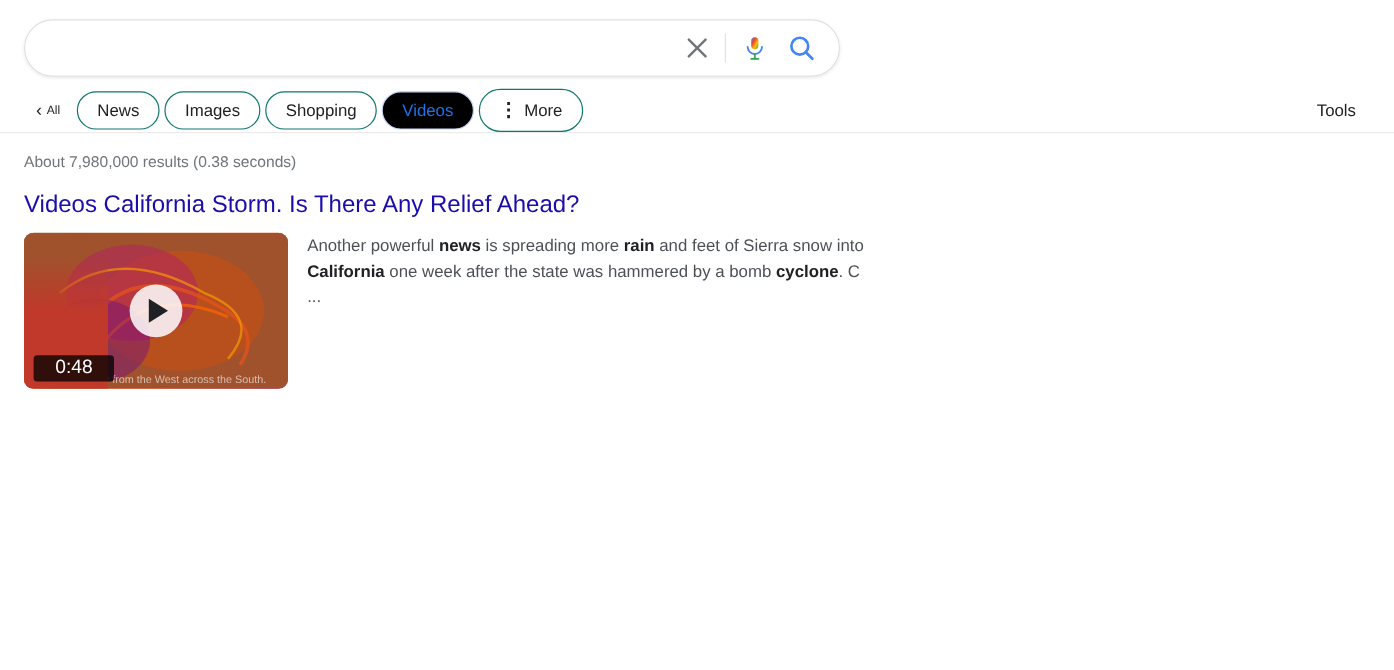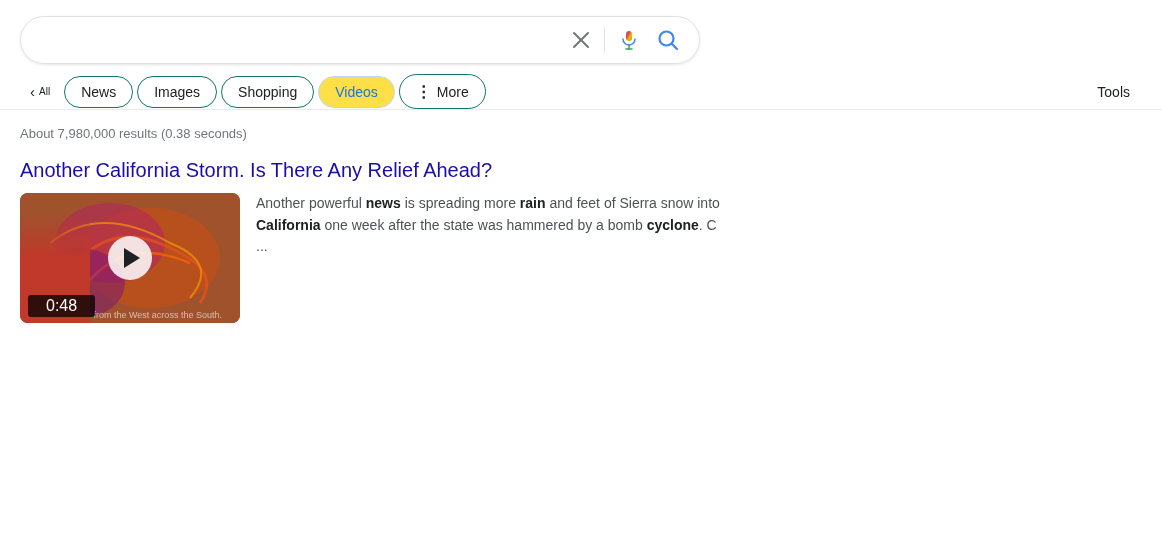--- a/index.html
+++ b/index.html
@@ -89,21 +89,21 @@
       border: 1px solid #0f766e;
       border-radius: 20px;
       padding: 7px 16px;
       font-size: 14px;
       color: #202124;
       cursor: pointer;
       white-space: nowrap;
     }
 
     .nav-tab.active {
-      background: #fde047;
+      background: #000000;
       border-color: #c5d3f5;
       color: #1a73e8;
     }
 
     .nav-tab.more {
       display: flex;
       align-items: center;
       gap: 4px;
     }
 
@@ -310,21 +310,21 @@
   <button class="tools-btn">
     <span>Tools</span>
   </button>
 </div>
 
 <div class="results-info">
   <span>About 7,980,000 results (0.38 seconds)</span>
 </div>
 
 <div class="result-container">
-  <div class="result-title">Another California Storm. Is There Any Relief Ahead?</div>
+  <div class="result-title">Videos California Storm. Is There Any Relief Ahead?</div>
   <div class="result-body">
     <div class="video-thumb">
 
       <div class="map-swirl">
         <svg width="220" height="130" viewBox="0 0 220 130">
 
           <rect width="220" height="130" fill="#a0522d"></rect>
 
           <ellipse cx="130" cy="65" rx="70" ry="50" fill="rgba(200,80,20,0.6)"></ellipse>
           <ellipse cx="90" cy="50" rx="55" ry="40" fill="rgba(180,30,100,0.5)"></ellipse>

